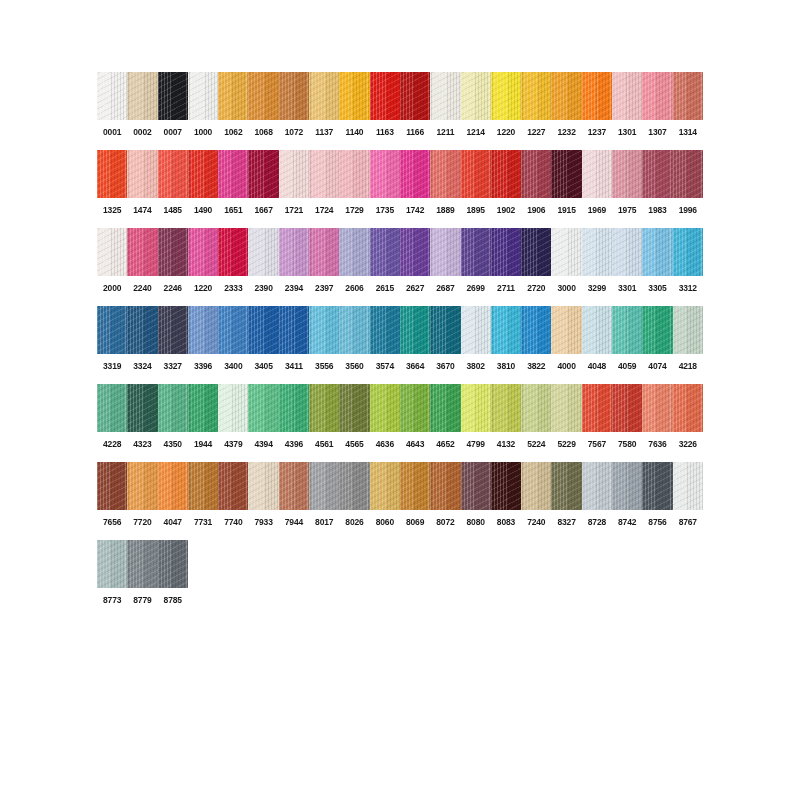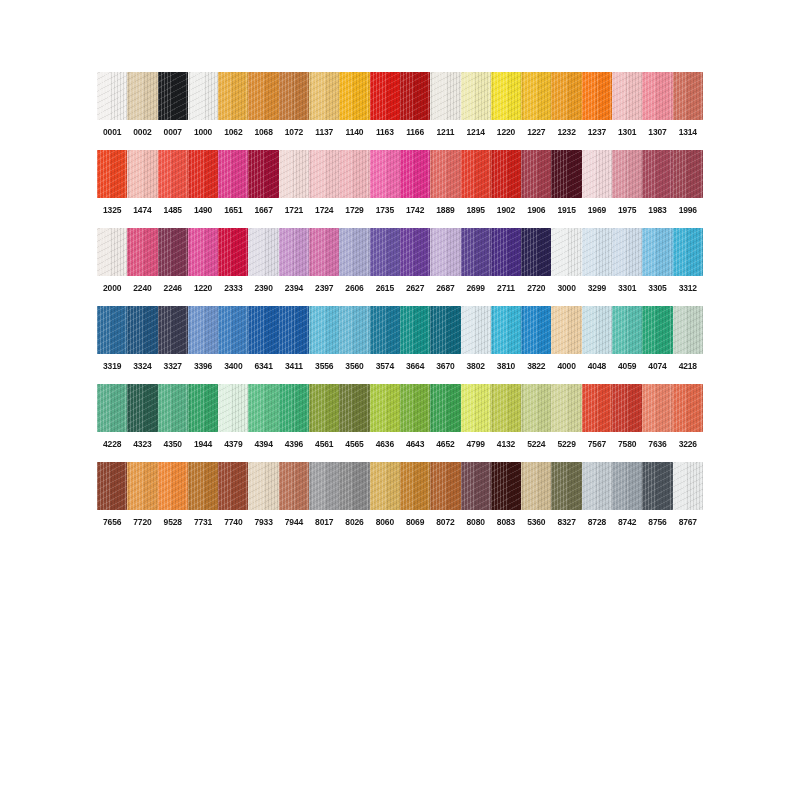--- a/index.html
+++ b/index.html
@@ -279,21 +279,21 @@
           <div class="swatch" title="4059" style="background-color: rgb(91, 191, 176);"></div>
           <div class="swatch" title="4074" style="background-color: rgb(41, 165, 120);"></div>
           <div class="swatch" title="4218" style="background-color: rgb(195, 212, 198);"></div>
         </div>
         <div class="label-strip">
           <div class="swatch-label">3319</div>
           <div class="swatch-label">3324</div>
           <div class="swatch-label">3327</div>
           <div class="swatch-label">3396</div>
           <div class="swatch-label">3400</div>
-          <div class="swatch-label">6341</div>
+          <div class="swatch-label">3405</div>
           <div class="swatch-label">3411</div>
           <div class="swatch-label">3556</div>
           <div class="swatch-label">3560</div>
           <div class="swatch-label">3574</div>
           <div class="swatch-label">3664</div>
           <div class="swatch-label">3670</div>
           <div class="swatch-label">3802</div>
           <div class="swatch-label">3810</div>
           <div class="swatch-label">3822</div>
           <div class="swatch-label">4000</div>
@@ -368,34 +368,46 @@
           <div class="swatch" title="8310" style="background-color: rgb(207, 187, 147);"></div>
           <div class="swatch" title="8327" style="background-color: rgb(110, 109, 76);"></div>
           <div class="swatch" title="8728" style="background-color: rgb(194, 202, 208);"></div>
           <div class="swatch" title="8742" style="background-color: rgb(154, 163, 171);"></div>
           <div class="swatch" title="8756" style="background-color: rgb(76, 84, 92);"></div>
           <div class="swatch" title="8767" style="background-color: rgb(232, 234, 234);"></div>
         </div>
         <div class="label-strip">
           <div class="swatch-label">7656</div>
           <div class="swatch-label">7720</div>
-          <div class="swatch-label">9528</div>
+          <div class="swatch-label">4047</div>
           <div class="swatch-label">7731</div>
           <div class="swatch-label">7740</div>
           <div class="swatch-label">7933</div>
           <div class="swatch-label">7944</div>
           <div class="swatch-label">8017</div>
           <div class="swatch-label">8026</div>
           <div class="swatch-label">8060</div>
           <div class="swatch-label">8069</div>
           <div class="swatch-label">8072</div>
           <div class="swatch-label">8080</div>
           <div class="swatch-label">8083</div>
-          <div class="swatch-label">5360</div>
+          <div class="swatch-label">7240</div>
           <div class="swatch-label">8327</div>
           <div class="swatch-label">8728</div>
           <div class="swatch-label">8742</div>
           <div class="swatch-label">8756</div>
           <div class="swatch-label">8767</div>
         </div>
       </div>
+      <div class="swatch-row short">
+        <div class="swatch-strip">
+          <div class="swatch" title="8773" style="background-color: rgb(168, 188, 187);"></div>
+          <div class="swatch" title="8779" style="background-color: rgb(124, 132, 137);"></div>
+          <div class="swatch" title="8785" style="background-color: rgb(99, 106, 113);"></div>
+        </div>
+        <div class="label-strip">
+          <div class="swatch-label">8773</div>
+          <div class="swatch-label">8779</div>
+          <div class="swatch-label">8785</div>
+        </div>
+      </div>
     </div>
 </div>
 
 </body></html>

